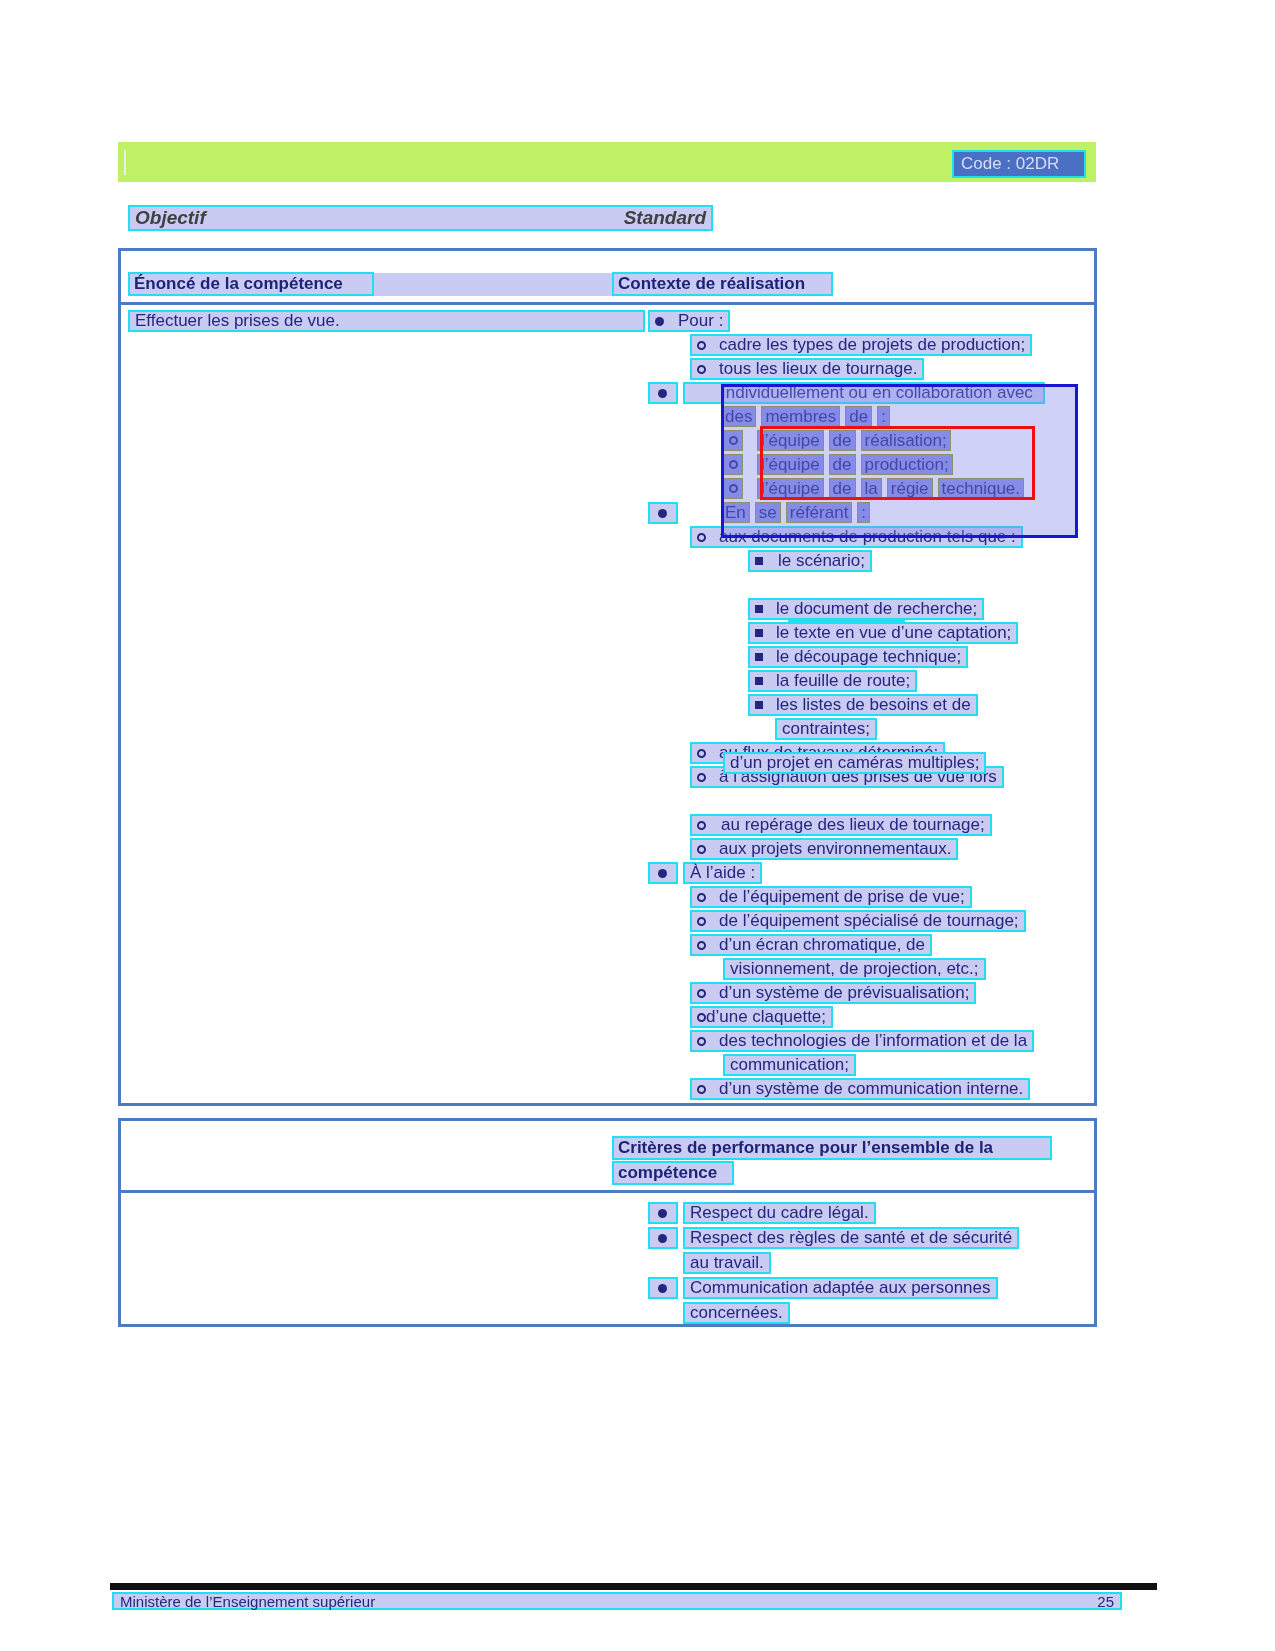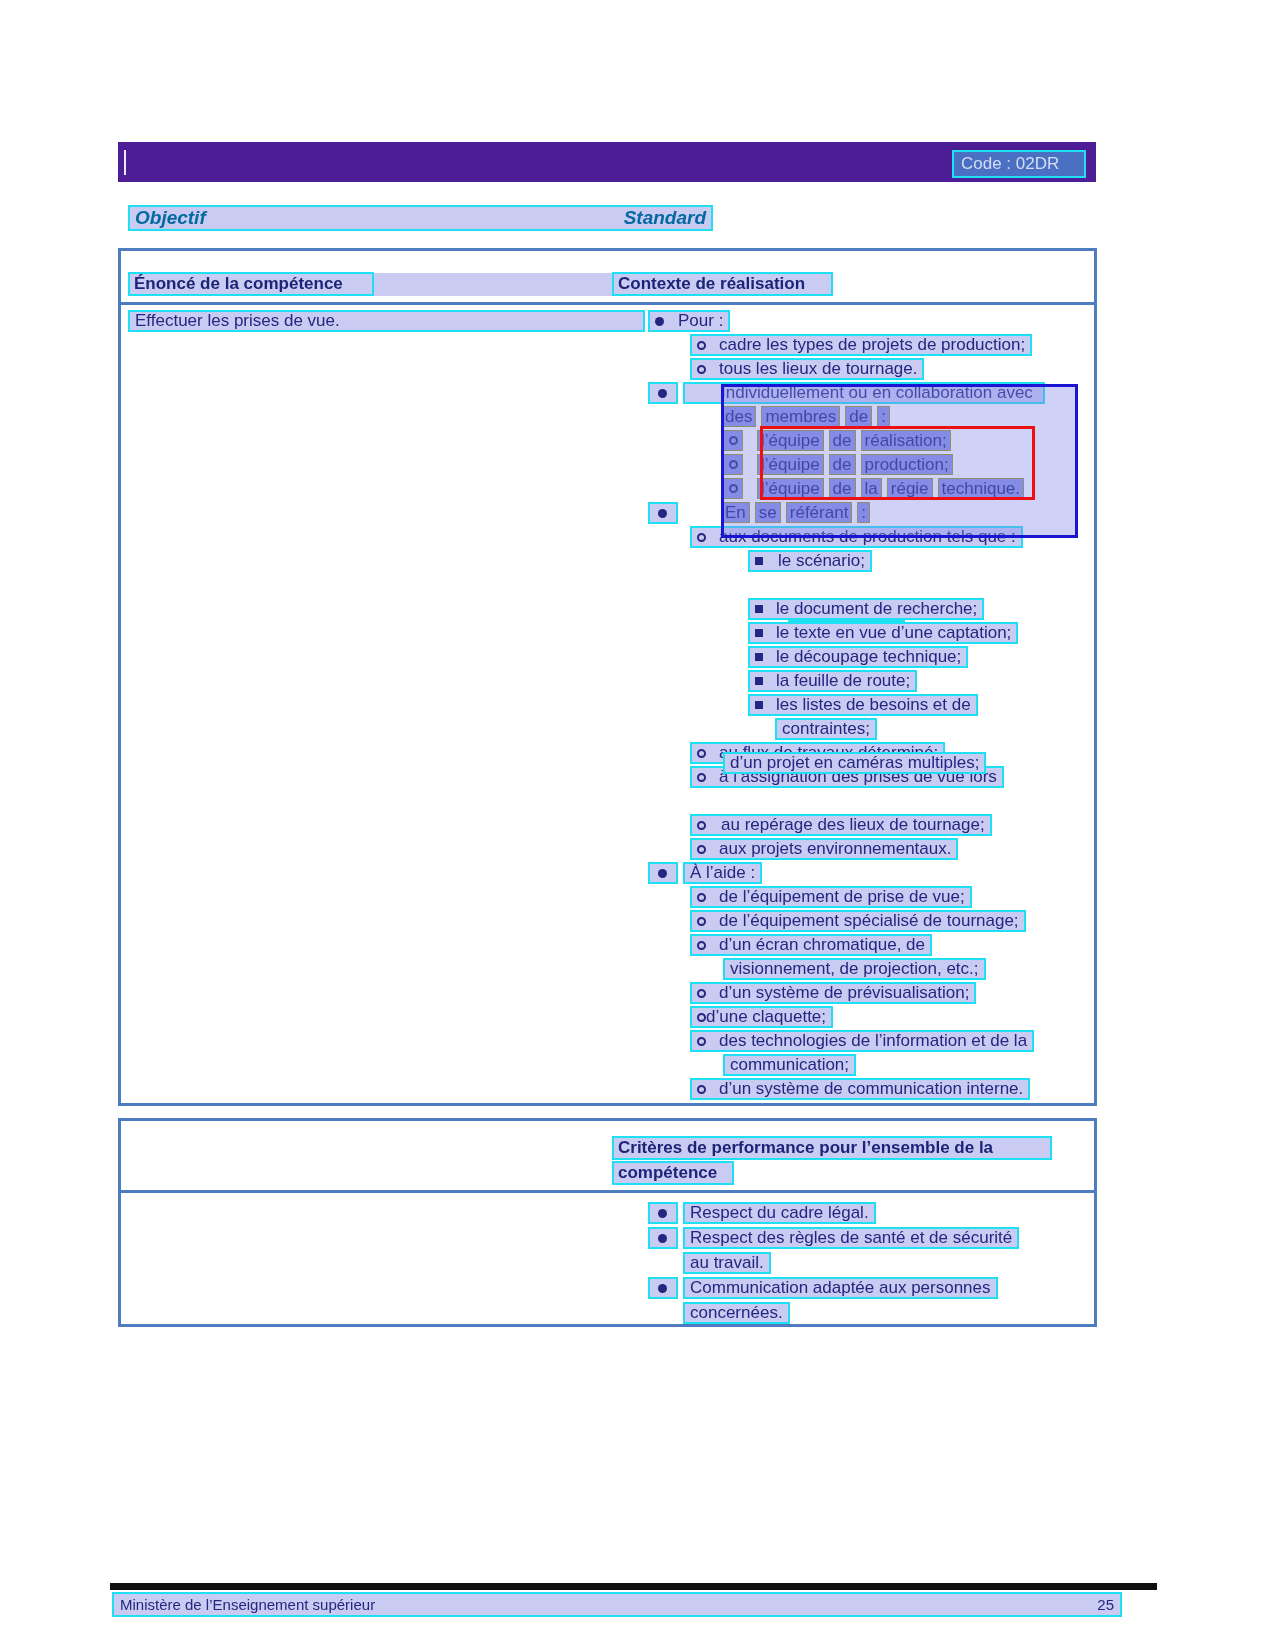--- a/index.html
+++ b/index.html
@@ -3,34 +3,34 @@
 <meta charset="utf-8">
 <style>
   html,body{margin:0;padding:0;}
   body{
     width:1275px;height:1651px;position:relative;background:#ffffff;
     font-family:"Liberation Sans",sans-serif;overflow:hidden;
   }
   .abs{position:absolute;}
 
   
-  .topbar{left:118px;top:142px;width:978px;height:40px;background:#4c1d95;}
+  .topbar{left:118px;top:142px;width:978px;height:40px;background:#bef264;}
   .tick{position:absolute;left:6px;top:8px;width:2px;height:25px;background:#e8ecf8;}
   .codebox{
     position:absolute;right:10px;top:8px;width:134px;height:28px;
     background:#4a70c4;border:2px solid #1fdff2;box-sizing:border-box;
     color:#d9dbf5;font-size:17px;line-height:23px;padding-left:7px;white-space:nowrap;
   }
 
   
   .objband{
     left:128px;top:205px;width:585px;height:26px;
     background:#c9cbf2;border:2px solid #1fdff2;box-sizing:border-box;
     display:flex;justify-content:space-between;align-items:center;padding:0 5px;
-    font-style:italic;font-weight:bold;font-size:19px;color:#0369a1;
+    font-style:italic;font-weight:bold;font-size:19px;color:#404040;
   }
 
   
   .tbl{border:3px solid #4d7dbe;box-sizing:border-box;}
   #table1{left:118px;top:248px;width:979px;height:858px;}
   #table2{left:118px;top:1118px;width:979px;height:209px;}
   .sep{left:118px;width:979px;height:3px;background:#4d7dbe;}
   #sep1{top:302px;}
   #sep2{top:1190px;}
 
@@ -68,21 +68,21 @@
   
   .overlay{
     left:721px;top:384px;width:357px;height:154px;
     background:rgba(128,133,234,0.38);border:3px solid #1a15d2;box-sizing:border-box;z-index:5;
   }
   .redbox{left:760px;top:426px;width:275px;height:74px;border:3px solid #ee1010;box-sizing:border-box;z-index:6;}
 
   
   .footer-bar{left:110px;top:1583px;width:1047px;height:7px;background:#101010;}
   .footerband{
-    left:112px;top:1592px;width:1010px;height:25px;background:#c9cbf2;
+    left:112px;top:1592px;width:1010px;height:18px;background:#c9cbf2;
     border:2px solid #1fdff2;box-sizing:border-box;display:flex;justify-content:space-between;
     align-items:center;padding:0 6px;font-size:15px;color:#23277f;
   }
 </style>
 </head>
 <body>
 
 <div class="abs topbar">
   <div class="tick"></div>
   <div class="codebox">

